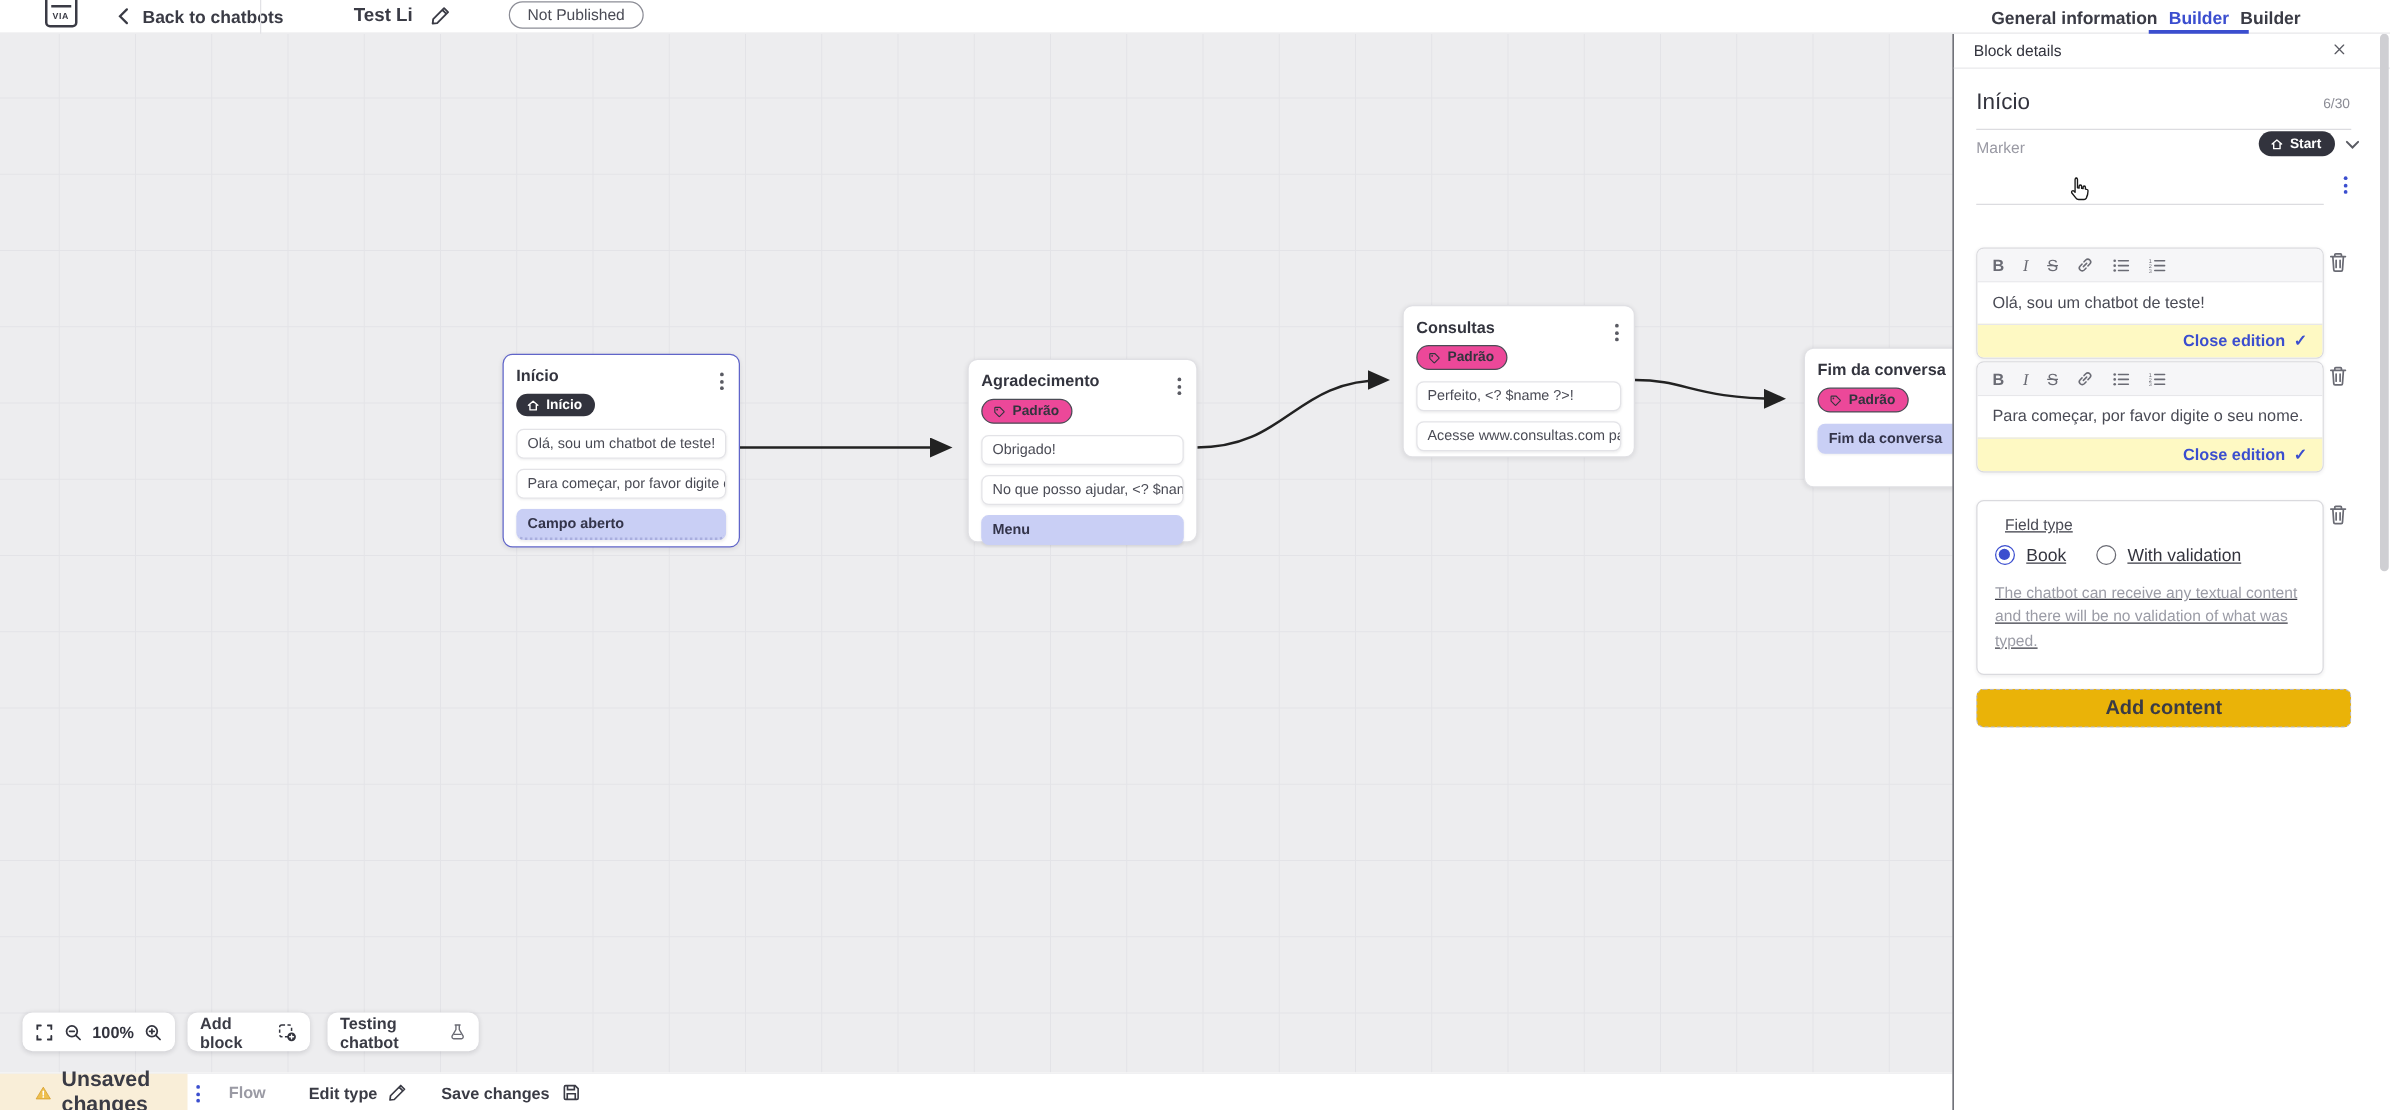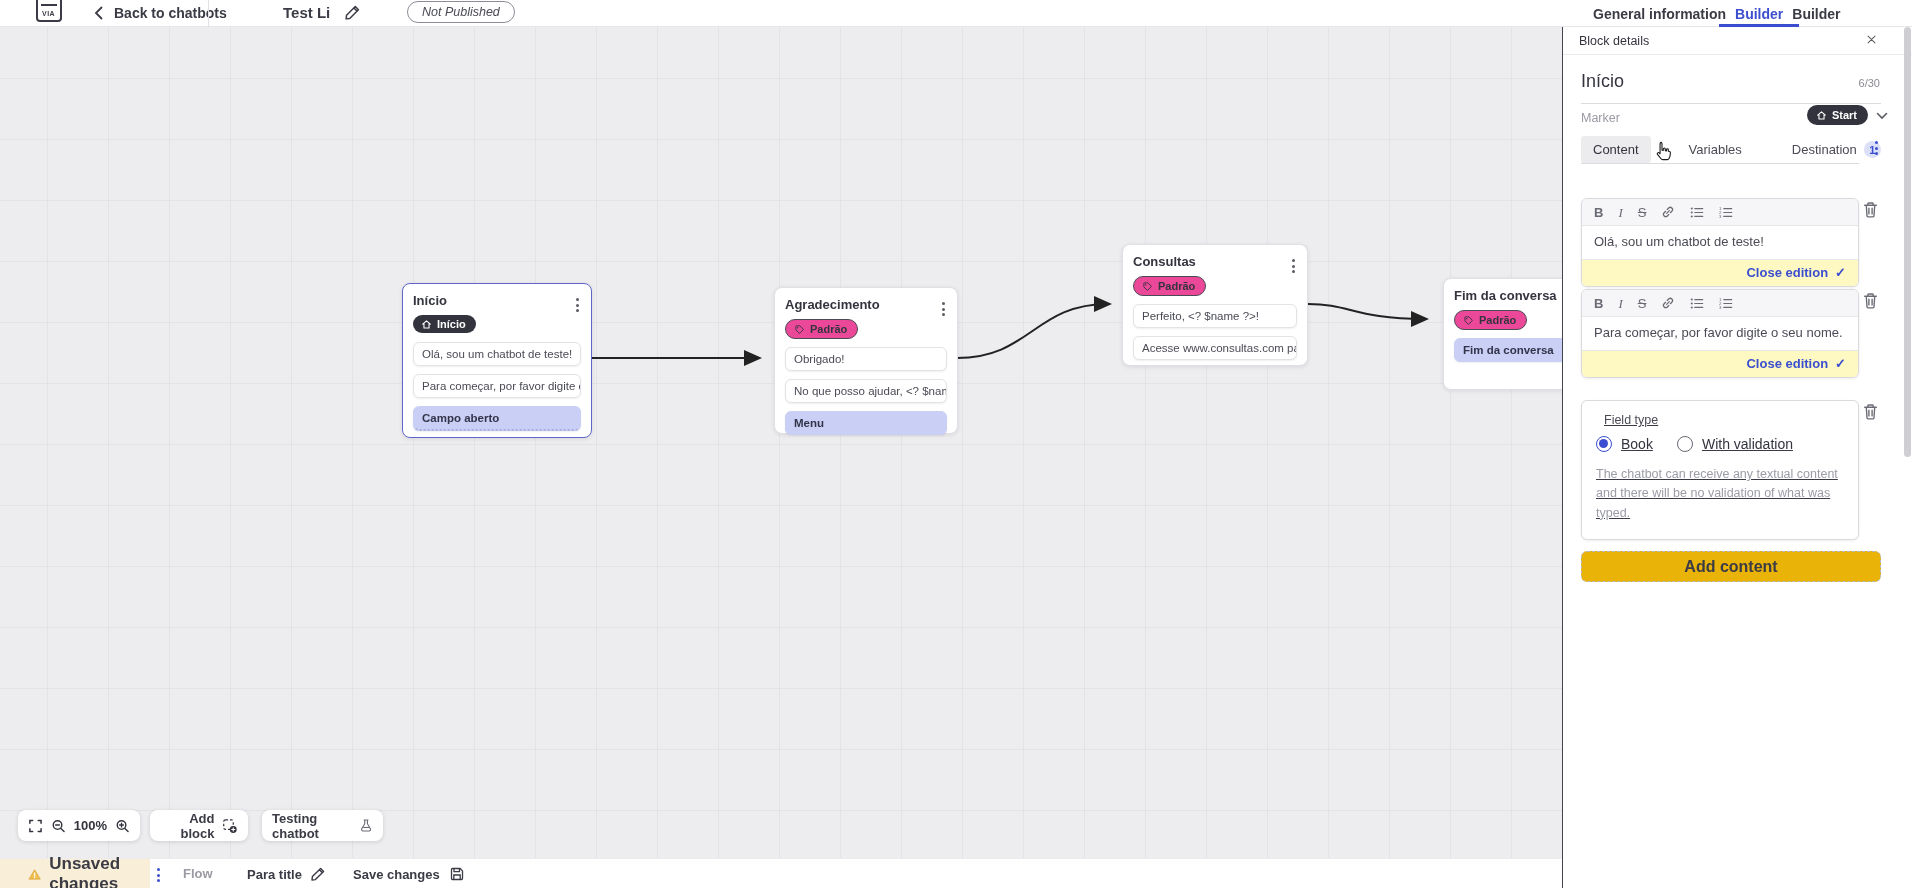--- a/index.html
+++ b/index.html
@@ -13,21 +13,21 @@
   .logo { position:absolute; left:36px; top:-4px; width:26px; height:26px;
     border:2px solid #3a3b45; border-radius:4px; }
   .logo i { position:absolute; left:3px; right:3px; top:6px; height:2px; background:#3a3b45; }
   .logo b { position:absolute; left:4px; bottom:3px; font-size:7px; font-weight:700; color:#3a3b45; letter-spacing:.5px; }
   .back-chevron { position:absolute; left:92px; top:5px; }
   .back-label { position:absolute; left:114px; top:5px; font-size:14px; font-weight:600; color:#3a3b45; cursor:pointer; }
   .top-divider { position:absolute; left:208px; top:0; width:1px; height:27px; background:#e2e2e6; }
   .bot-title { position:absolute; left:283px; top:4px; font-size:15px; font-weight:600; color:#3a3b45; }
   .title-pencil { position:absolute; left:344px; top:4px; }
   .status-badge { position:absolute; left:407px; top:1px; height:22px; padding:0 14px; line-height:20px;
-    border:1px solid #8c8d96; border-radius:12px; font-size:12.5px; color:#4a4b55; background:#fff;font-style:italic; }
+    border:1px solid #8c8d96; border-radius:12px; font-size:12.5px; color:#4a4b55; background:#fff; }
   .top-tabs { position:absolute; left:1593px; top:0; height:27px; display:flex; gap:9px; align-items:center; }
   .top-tab { font-size:14px; font-weight:600; color:#3a3b45; cursor:pointer; white-space:nowrap; }
   .top-tab.active { color:#3b4ecf; }
   .top-tab-underline { position:absolute; left:1719px; top:24px; width:80px; height:3px; background:#3b4ecf; }
 
   
   .canvas { position:absolute; left:0; top:27px; width:1562px; height:831px; background:#ededef;
     background-image:linear-gradient(#e3e3e7 1px, transparent 1px),
                      linear-gradient(90deg,#e3e3e7 1px, transparent 1px);
     background-size:61px 61px; background-position:-14px -10px; }
@@ -53,21 +53,21 @@
     box-shadow:0 1px 2px rgba(30,30,40,.07); padding:5px 8px; font-size:11.5px; color:#4a4b55;
     white-space:nowrap; overflow:hidden; }
   .fcard.action { background:#c9cff5; border-color:#c9cff5; color:#33344a; font-weight:700; }
   .fcard.dotted { border-bottom:2px dotted #a9aede; }
 
   
   .ctrl-card { position:absolute; top:810px; height:31px; background:#fff; border-radius:8px;
     box-shadow:0 1px 4px rgba(30,30,40,.15); display:flex; align-items:center; z-index:5; }
   .zoom-card { left:18px; width:122px; gap:8px; padding:0 10px; }
   .zoom-level { font-size:13px; font-weight:700; color:#33343e; }
-  .addblock-card { left:150px; width:98px; gap:8px; padding:0 10px; font-size:13px; font-weight:600; cursor:pointer;text-align:right; }
+  .addblock-card { left:150px; width:98px; gap:8px; padding:0 10px; font-size:13px; font-weight:600; cursor:pointer; }
   .testing-card { left:262px; width:121px; gap:7px; padding:0 10px; font-size:13px; font-weight:600; cursor:pointer; }
 
   
   .bottombar { position:absolute; left:0; top:858px; width:1562px; height:30px; background:#fff;
     border-top:1px solid #ececee; z-index:6; }
   .unsaved { position:absolute; left:0; top:0; width:150px; height:30px; background:#f9eed8;
     display:flex; align-items:center; gap:8px; padding-left:28px; }
   .unsaved span { font-size:17px; font-weight:700; color:#3a3b45; }
   .bb-kebab { position:absolute; left:155px; top:7px; }
   .bb-flow { position:absolute; left:183px; top:7px; font-size:13px; font-weight:600; color:#9a9aa4; cursor:pointer; }
@@ -286,21 +286,21 @@
         </svg>
       <span>Unsaved changes</span>
     </div>
     <div class="bb-kebab kebab blue">
         <i></i>
         <i></i>
         <i></i>
       </div>
     <span class="bb-flow">Flow</span>
     <span class="bb-edit">
-      <span>Para title</span>
+      <span>Edit type</span>
       <svg width="16" height="16" viewBox="0 0 16 16">
           <path d="m10.6 2.4 3 3L5.4 13.6 2 14l.4-3.4zM9.3 3.7l3 3" stroke="#3a3b45" stroke-width="1.4" fill="none" stroke-linejoin="round"></path>
         </svg>
     </span>
     <span class="bb-save">
       <span>Save changes</span>
       <svg width="16" height="16" viewBox="0 0 16 16">
           <path d="M2.5 3.5c0-.6.4-1 1-1h7.6l2.4 2.4v7.6c0 .6-.4 1-1 1H3.5c-.6 0-1-.4-1-1z" stroke="#3a3b45" stroke-width="1.3" fill="none"></path>
           <path d="M5 2.7v3h5.5v-3M4.8 13.3V9h6.4v4.3" stroke="#3a3b45" stroke-width="1.3" fill="none"></path>
         </svg>
@@ -323,28 +323,20 @@
     <div class="p-marker">
       <svg width="11" height="11" viewBox="0 0 16 16">
           <path d="M2.5 7.5 8 2.8l5.5 4.7M4.3 6.6V13h7.4V6.6" stroke="#fff" stroke-width="1.6" fill="none" stroke-linecap="round" stroke-linejoin="round"></path>
         </svg>
       <span>Start</span>
     </div>
     <svg class="p-marker-chevron" width="12" height="10" viewBox="0 0 12 10">
         <path d="M1.5 2.5 6 7l4.5-4.5" stroke="#5a5b63" stroke-width="1.6" fill="none" stroke-linecap="round"></path>
       </svg>
 
-    <div class="p-tabs">
-      <span class="p-tab active">Content</span>
-      <span class="p-tab">Variables</span>
-      <span class="p-tab">
-        <span>Destination</span>
-        <span class="dest-badge">1</span>
-      </span>
-    </div>
     <div class="p-tabs-line"></div>
     <div class="p-kebab kebab blue">
         <i></i>
         <i></i>
         <i></i>
       </div>
 
     <div class="editor" style="top:171px;">
       <div class="ed-toolbar">
         <span class="tb bold">B</span>

